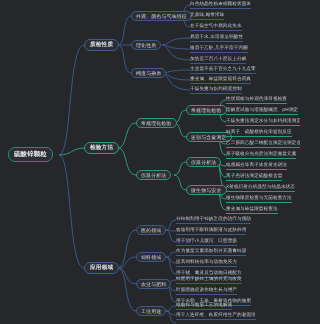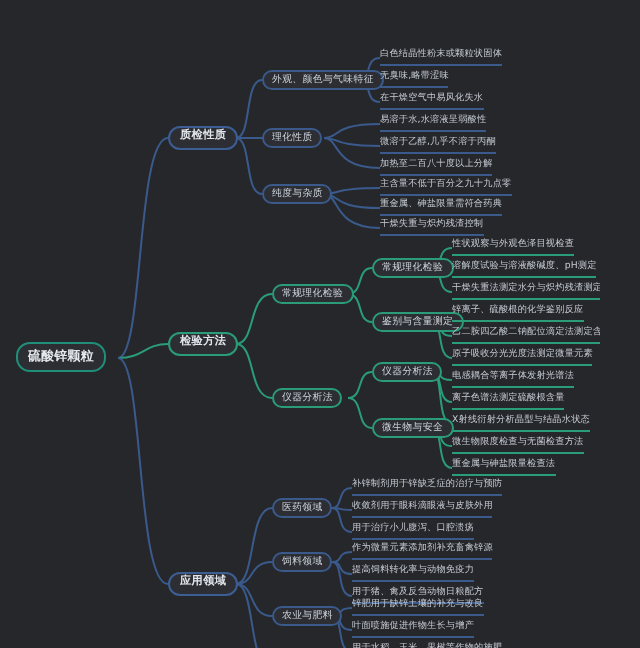--- a/index.html
+++ b/index.html
@@ -5,21 +5,21 @@
   html,body{margin:0;padding:0;}
   body{
     width:300px;height:324px;
     background:#26272b;
     font-family:"DejaVu Sans","Liberation Sans",sans-serif;
     overflow:hidden;
     position:relative;
   }
   #map{position:absolute;inset:0;width:300px;height:324px;}
 
-  .wrap{position:absolute;inset:0;width:300px;height:240px;margin-top:24px;}
+  .wrap{position:absolute;inset:0;width:300px;height:240px;}
 
   
   .node{
     position:absolute;
     box-sizing:border-box;
     display:flex;align-items:center;justify-content:center;
     white-space:nowrap;
     color:#d9dde3;
     letter-spacing:.2px;
     line-height:1;

